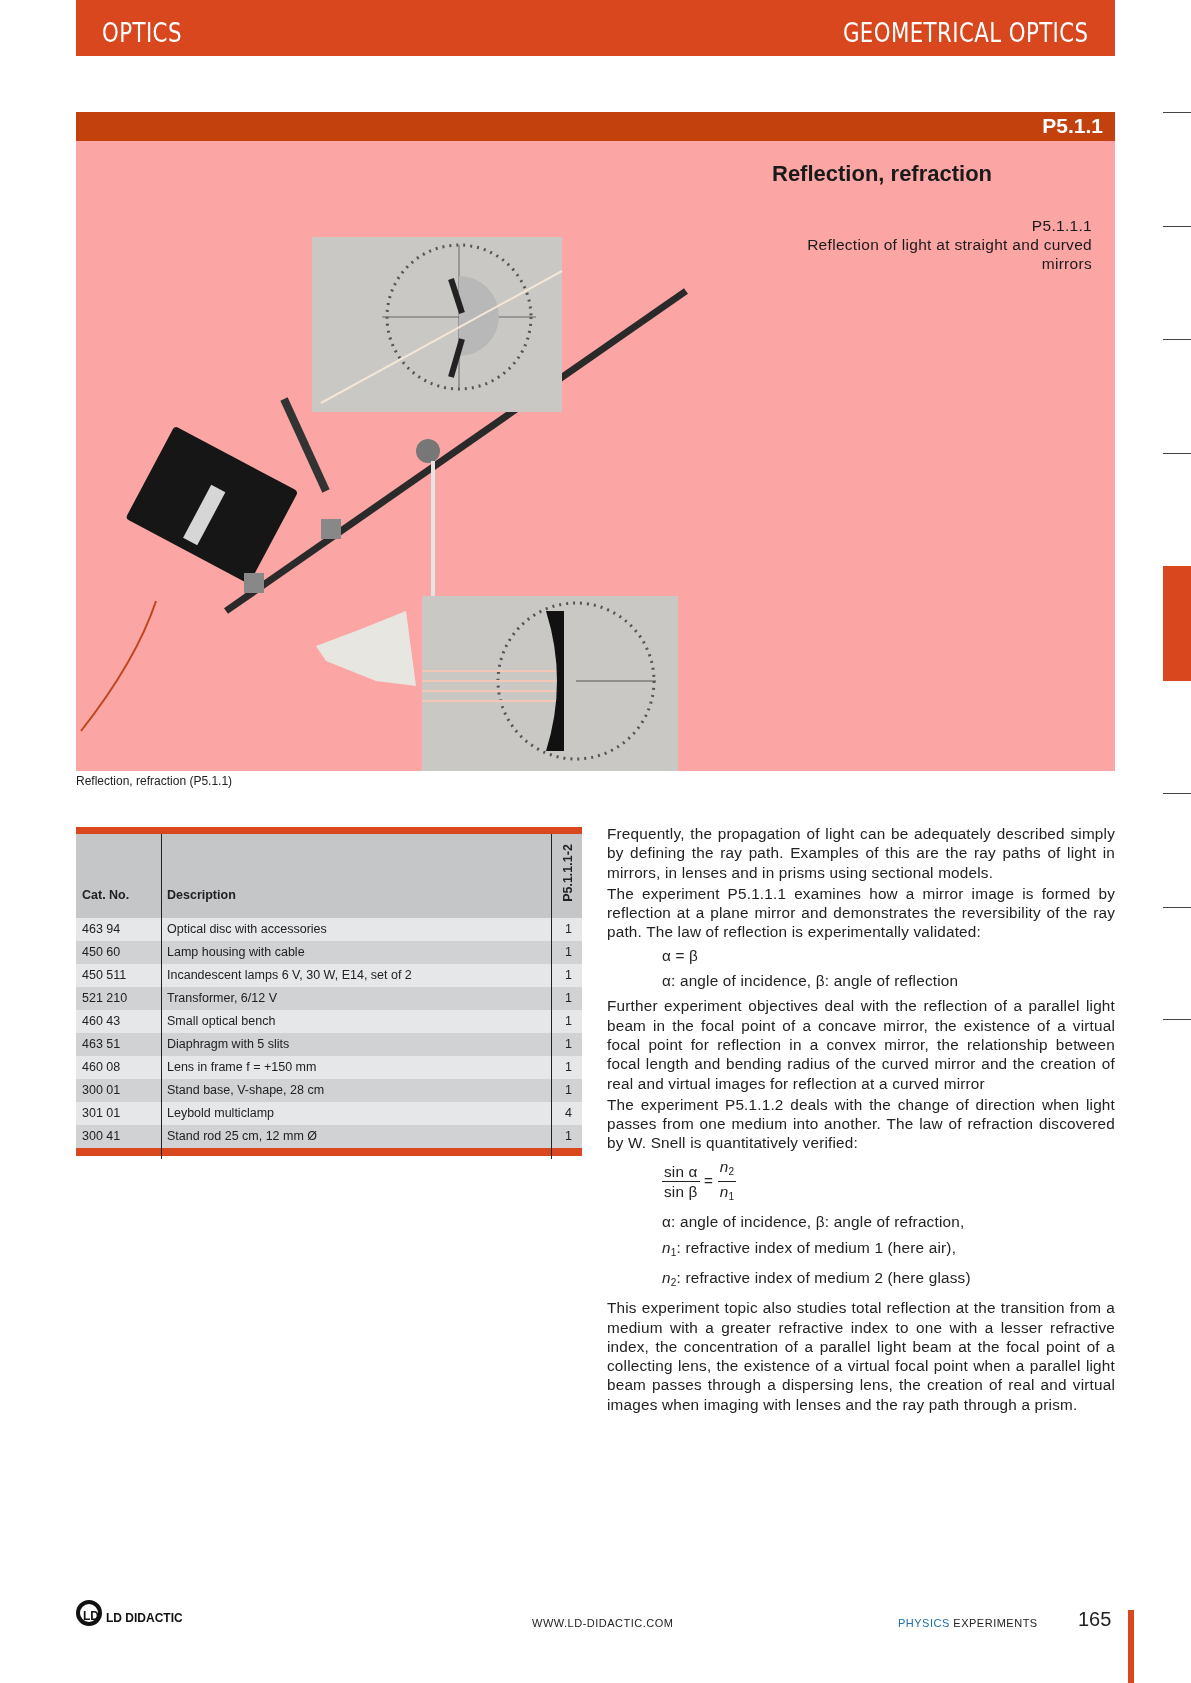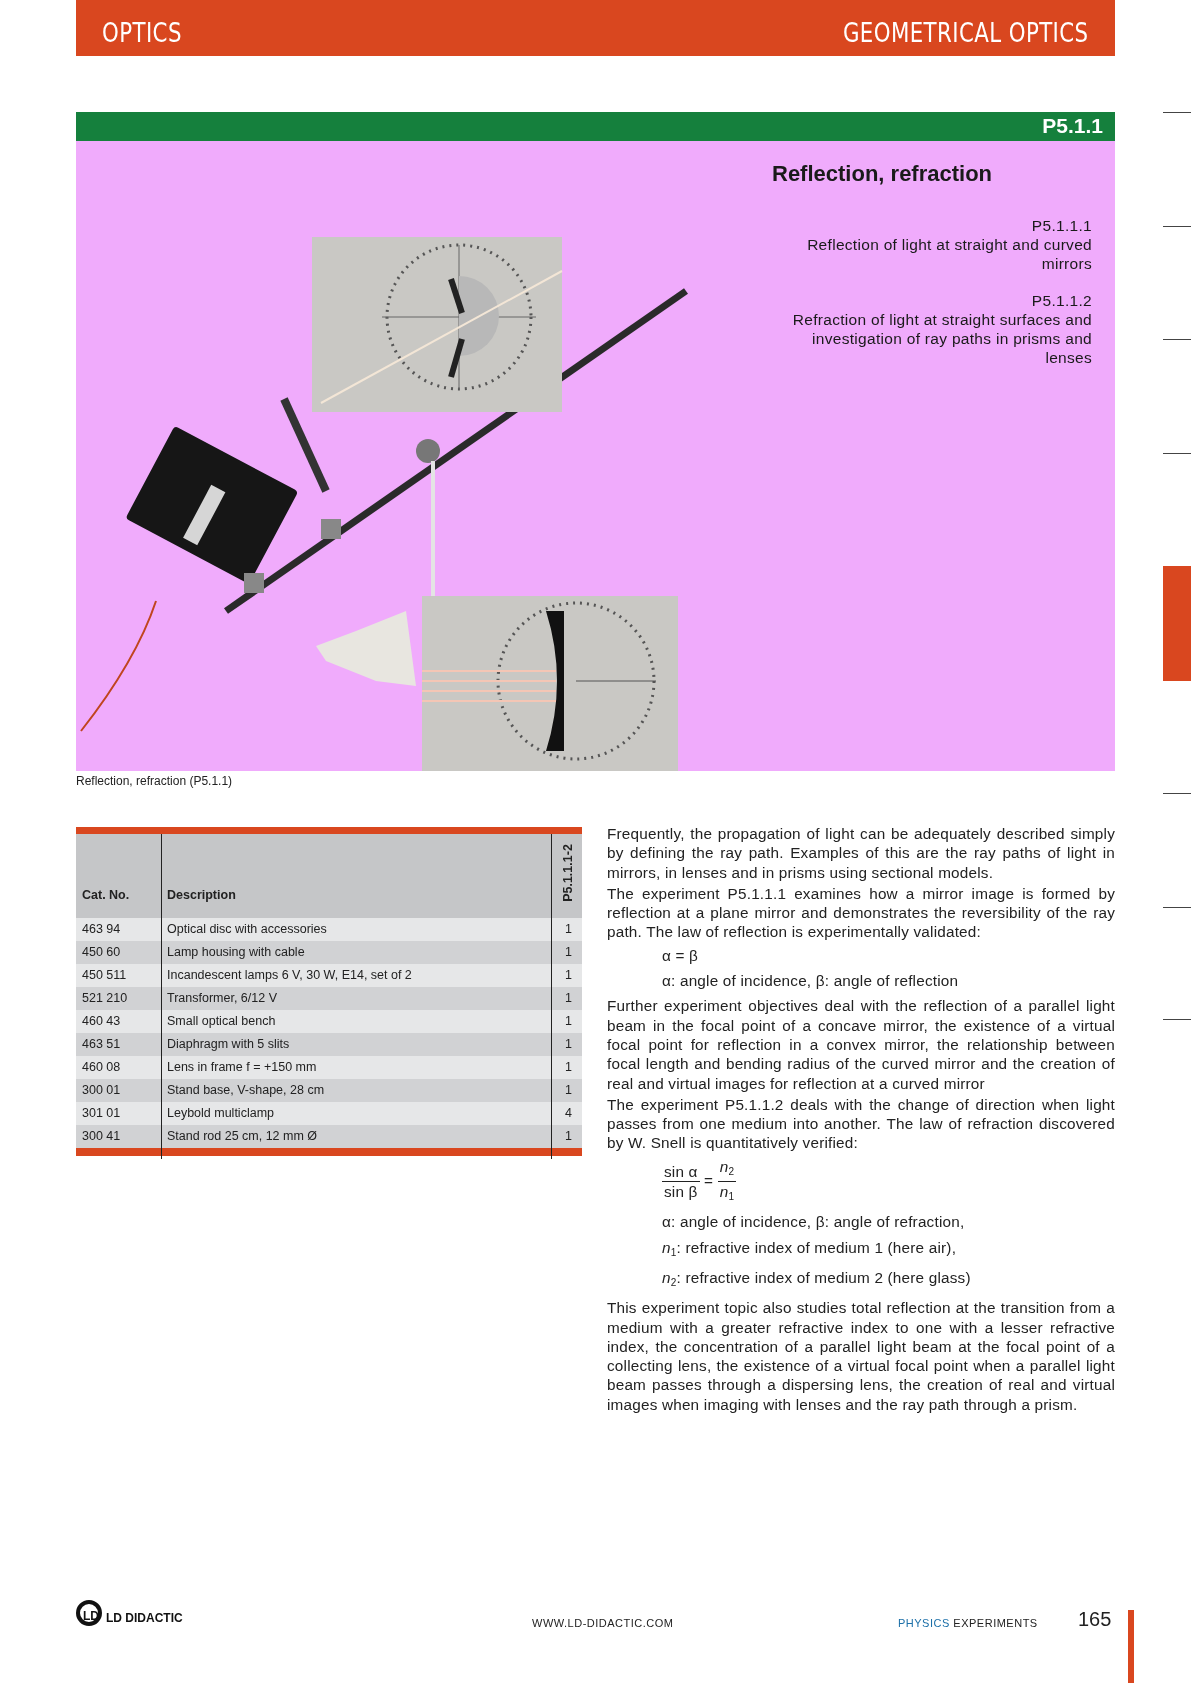--- a/index.html
+++ b/index.html
@@ -1,23 +1,23 @@
 <!DOCTYPE html>
 <html><head>
 <meta charset="utf-8">
 <style>
   html, body { margin:0; padding:0; }
   body { width:1191px; height:1683px; position:relative; background:#ffffff; font-family:"Liberation Sans", sans-serif; color:#222; overflow:hidden; }
   .abs { position:absolute; }
   .topbar { left:76px; top:0; width:1039px; height:56px; background:#d9471f; }
   .topbar .l { position:absolute; left:26px; top:18px; color:#fff; font-family:"DejaVu Sans", sans-serif; font-size:26px; letter-spacing:0.5px; transform:scaleX(0.82); transform-origin:left; }
   .topbar .r { position:absolute; right:26px; top:18px; color:#fff; font-family:"DejaVu Sans", sans-serif; font-size:26px; letter-spacing:0.5px; transform:scaleX(0.82); transform-origin:right; }
-  .secbar { left:76px; top:112px; width:1039px; height:42px; background:#15803d; }
+  .secbar { left:76px; top:112px; width:1039px; height:42px; background:#c2410c; }
   .secbar span { position:absolute; right:12px; top:2px; color:#fff; font-weight:bold; font-size:21px; }
-  .hero { left:76px; top:141px; width:1039px; height:630px; background:#f0abfc; overflow:hidden; }
+  .hero { left:76px; top:141px; width:1039px; height:630px; background:#fca5a5; overflow:hidden; }
   .hero-title { position:absolute; left:696px; top:20px; font-size:22px; font-weight:bold; color:#1a1a1a; }
   .hero-item { position:absolute; left:696px; width:320px; font-size:15.5px; line-height:19px; color:#1a1a1a; letter-spacing:0.3px;text-align:right; }
   .caption { left:76px; top:774px; font-size:12px; color:#222; }
   
   .ttable { left:76px; top:827px; width:506px; }
   .ttop { height:7px; background:#d9471f; }
   .thead { height:84px; background:#c5c6c8; position:relative; }
   .thead .c1 { position:absolute; left:6px; bottom:16px; font-weight:bold; font-size:12.5px; }
   .thead .c2 { position:absolute; left:91px; bottom:16px; font-weight:bold; font-size:12.5px; }
   .thead .c3 { position:absolute; right:4px; bottom:8px; width:20px; height:74px; }
@@ -97,24 +97,20 @@
     <line x1="346" y1="540" x2="480" y2="540" stroke="#f4c6b5" stroke-width="2"></line>
     <line x1="346" y1="550" x2="480" y2="550" stroke="#f4c6b5" stroke-width="2"></line>
     <line x1="346" y1="560" x2="480" y2="560" stroke="#f4c6b5" stroke-width="2"></line>
 
     <path d="M80 460 Q60 520 5 590" fill="none" stroke="#c0451e" stroke-width="2"></path>
   </svg>
   <div class="hero-title">Reflection, refraction</div>
   <div class="hero-item" style="top:75px">
     <div>P5.1.1.1</div>
     <div>Reflection of light at straight and curved mirrors</div>
-  </div>
-  <div class="hero-item" style="top:150px">
-    <div>P5.1.1.2</div>
-    <div>Refraction of light at straight surfaces and investigation of ray paths in prisms and lenses</div>
   </div>
 </div>
 
 <div class="abs caption">Reflection, refraction (P5.1.1)</div>
 
 <div class="abs ttable">
   <div class="ttop"></div>
   <div class="thead">
     <span class="c1">Cat. No.</span>
     <span class="c2">Description</span>

